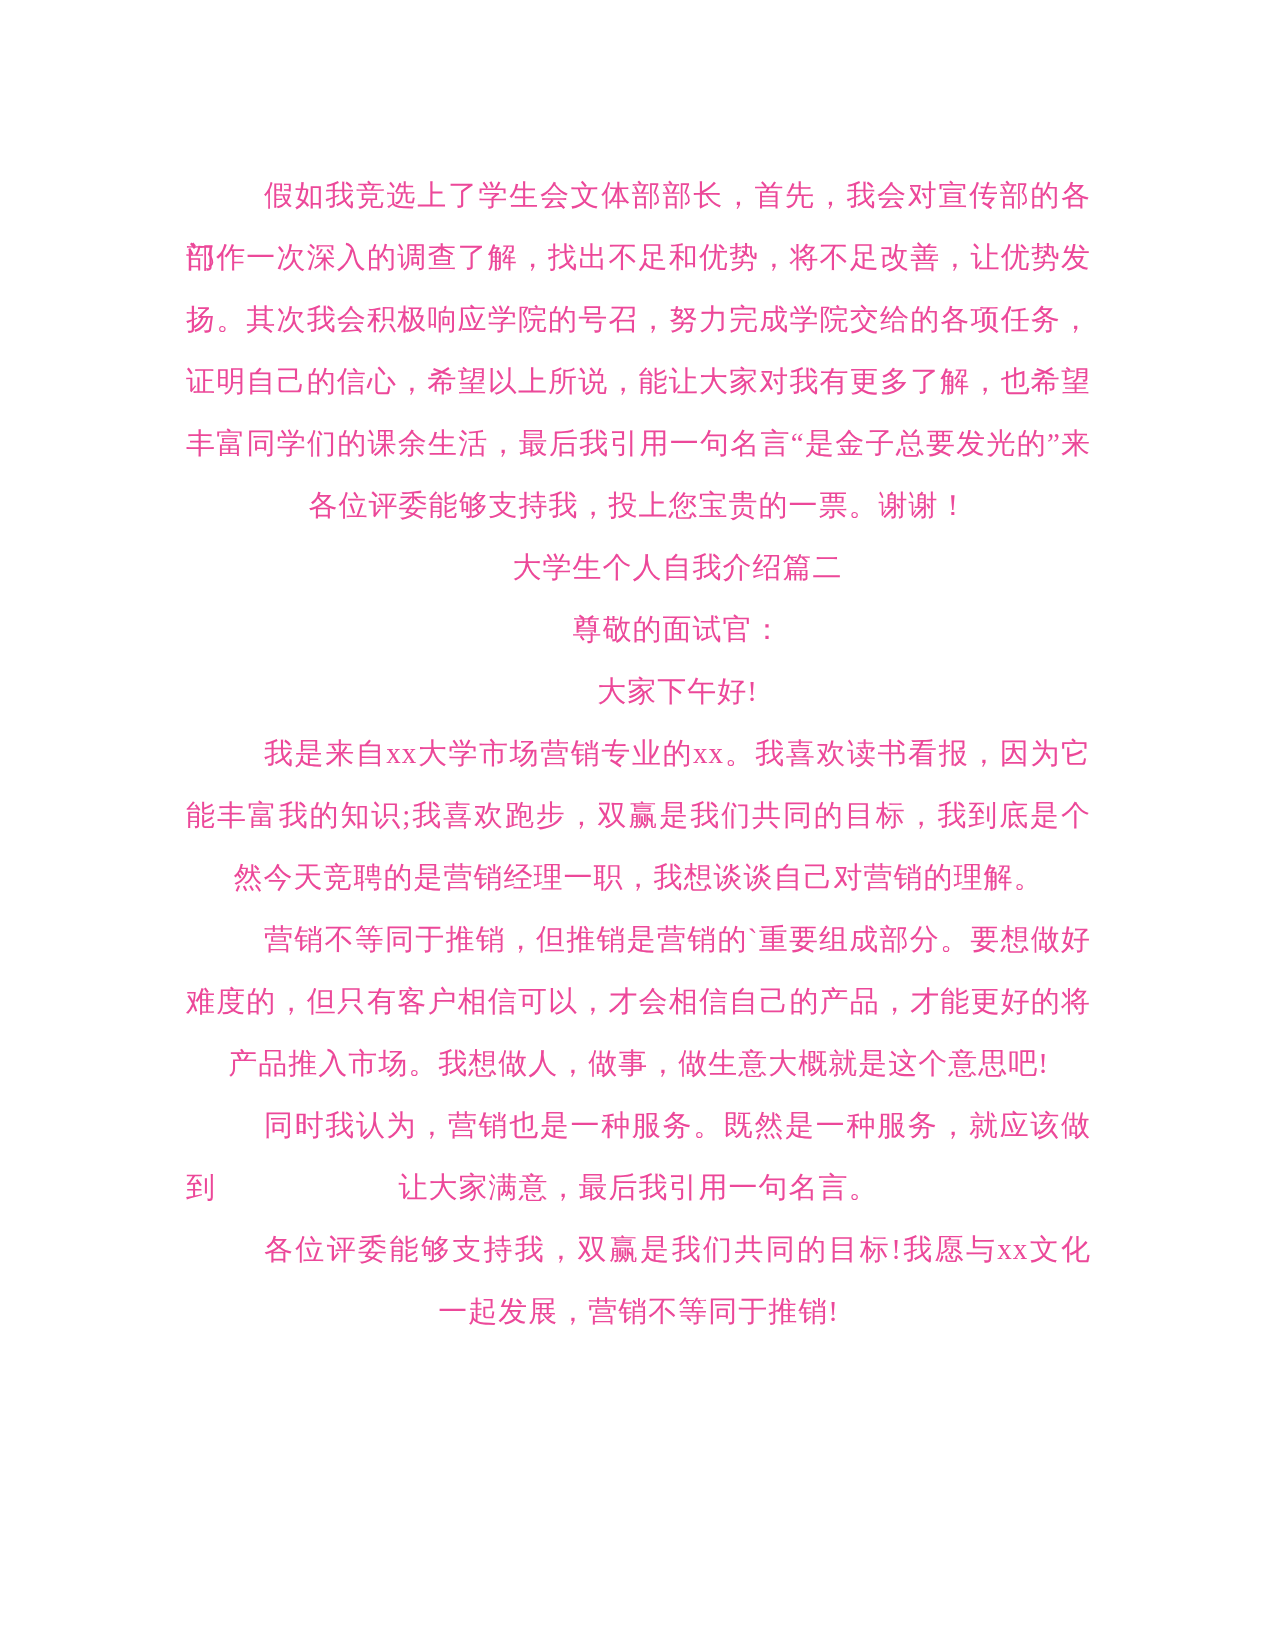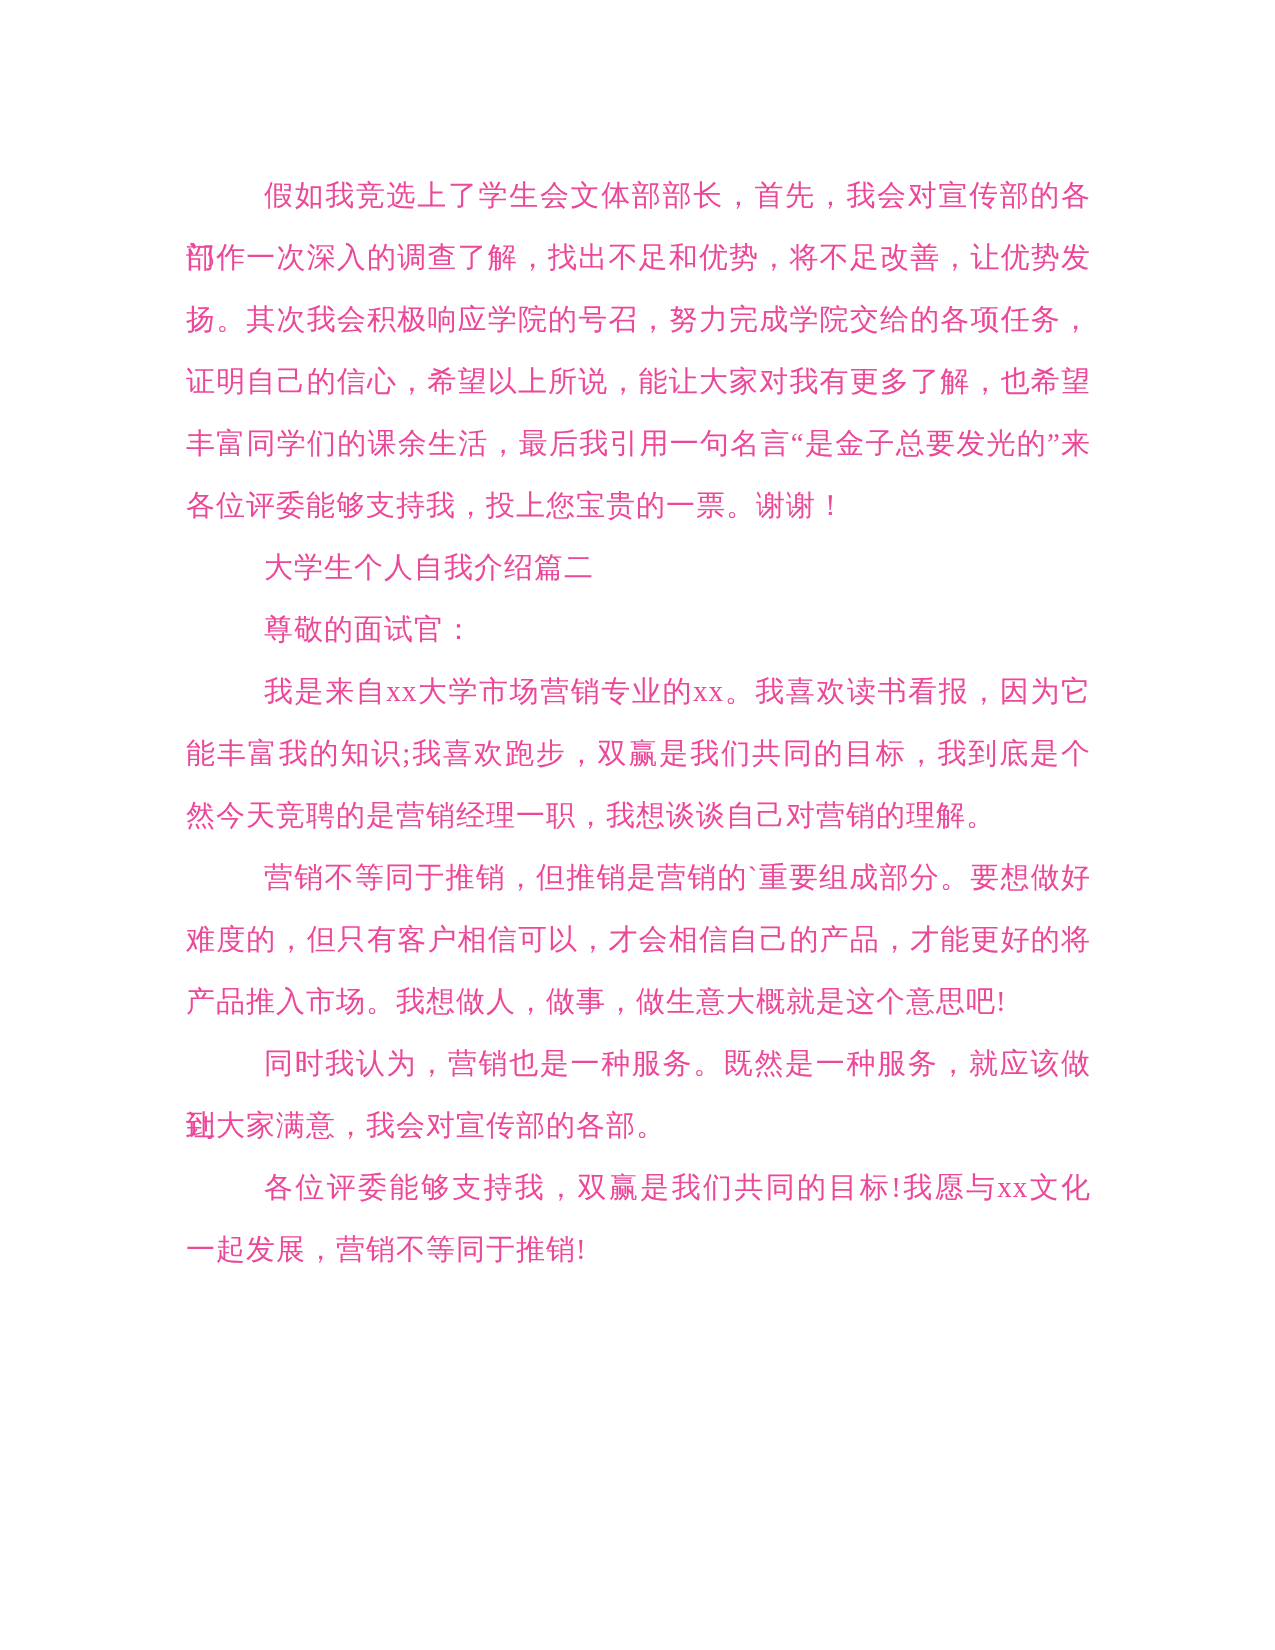--- a/index.html
+++ b/index.html
@@ -21,21 +21,21 @@
     font-family: "Liberation Serif", "DejaVu Serif", serif;
     font-size: 29px;
     font-weight: normal;
     color: #ec4899;
     letter-spacing: 1px;
   }
   .line {
     height: 62px;
     line-height: 62px;
     white-space: nowrap;
-    text-align: left;
+    text-align: center;
   }
   .line.fill {
     white-space: normal;
     text-align: justify;
     text-align-last: justify;
     text-justify: inter-character;
   }
   .line.indent {
     text-indent: 78px;
   }
@@ -47,24 +47,25 @@
   <div class="doc">
 
   <div class="line indent fill">假如我竞选上了学生会文体部部长，首先，我会对宣传部的各部</div>
       <div class="line fill">门作一次深入的调查了解，找出不足和优势，将不足改善，让优势发</div>
       <div class="line fill">扬。其次我会积极响应学院的号召，努力完成学院交给的各项任务，</div>
       <div class="line fill">证明自己的信心，希望以上所说，能让大家对我有更多了解，也希望</div>
       <div class="line fill">丰富同学们的课余生活，最后我引用一句名言“是金子总要发光的”来</div>
       <div class="line">各位评委能够支持我，投上您宝贵的一票。谢谢！</div>
       <div class="line indent">大学生个人自我介绍篇二</div>
       <div class="line indent">尊敬的面试官：</div>
+      <div class="line indent">大家下午好!</div>
       <div class="line indent fill">我是来自xx大学市场营销专业的xx。我喜欢读书看报，因为它</div>
       <div class="line fill">能丰富我的知识;我喜欢跑步，双赢是我们共同的目标，我到底是个</div>
       <div class="line">然今天竞聘的是营销经理一职，我想谈谈自己对营销的理解。</div>
       <div class="line indent fill">营销不等同于推销，但推销是营销的`重要组成部分。要想做好</div>
       <div class="line fill">难度的，但只有客户相信可以，才会相信自己的产品，才能更好的将</div>
       <div class="line">产品推入市场。我想做人，做事，做生意大概就是这个意思吧!</div>
       <div class="line indent fill">同时我认为，营销也是一种服务。既然是一种服务，就应该做到</div>
-      <div class="line">让大家满意，我会对宣传部的各部。</div>
+      <div class="line">让大家满意，最后我引用一句名言。</div>
       <div class="line indent fill">各位评委能够支持我，双赢是我们共同的目标!我愿与xx文化</div>
       <div class="line">一起发展，营销不等同于推销!</div>
     </div>
 </div>
 
 </body></html>

